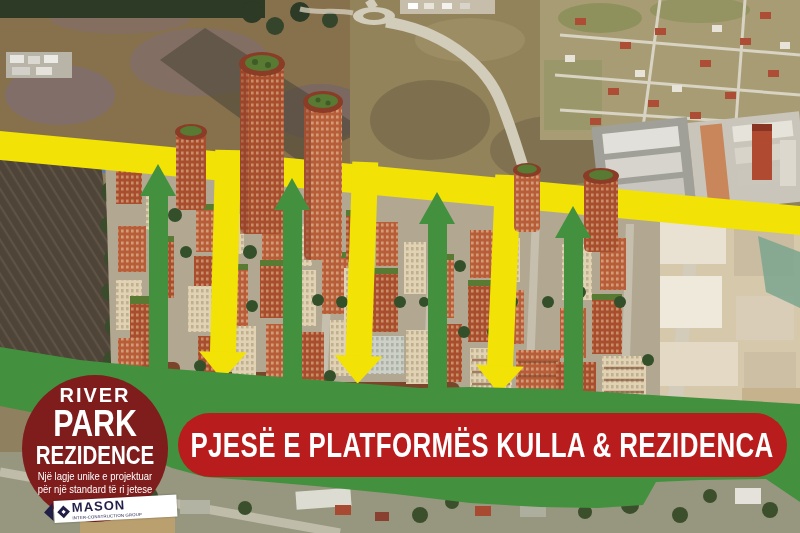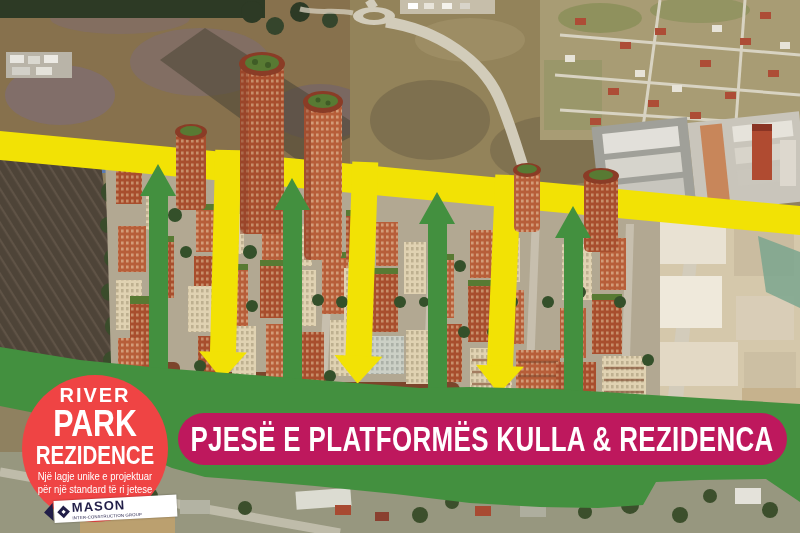--- a/index.html
+++ b/index.html
@@ -3,32 +3,32 @@
 <meta charset="utf-8">
 <style>
   html,body{margin:0;padding:0;background:#222;}
   .stage{
     position:relative;width:800px;height:533px;overflow:hidden;
     font-family:"Liberation Sans",sans-serif;background:#8f8160;
   }
   .stage svg{position:absolute;left:0;top:0;}
   
   .pill{
-    position:absolute;left:178px;top:413px;width:609px;height:52px;
-    background:#be185d;border-radius:32px;
+    position:absolute;left:178px;top:413px;width:609px;height:64px;
+    background:#b91c1c;border-radius:32px;
     display:flex;align-items:center;justify-content:center;z-index:6;
   }
   .pill span{
     color:#fff;font-weight:700;font-size:35px;letter-spacing:.5px;
     white-space:nowrap;transform:scaleX(.74);transform-origin:center;
   }
   
   .badge{
     position:absolute;left:22px;top:375px;width:146px;height:147px;
-    background:#ef4444;border-radius:50%;color:#fff;z-index:7;
+    background:#7f1d1d;border-radius:50%;color:#fff;z-index:7;
   }
   .badge span{position:absolute;left:0;width:100%;text-align:center;white-space:nowrap;}
   .b-river{top:9px;font-size:20px;font-weight:700;letter-spacing:2px;}
   .b-park{top:28px;font-size:37px;font-weight:700;transform:scaleX(.82);transform-origin:center;}
   .b-rez{top:66px;font-size:25px;font-weight:700;transform:scaleX(.82);transform-origin:center;}
   .b-t1{top:95px;font-size:10.5px;font-weight:400;transform:scaleX(.9);transform-origin:center;}
   .b-t2{top:108px;font-size:10.5px;font-weight:400;transform:scaleX(.9);transform-origin:center;}
   
   .mason{
     position:absolute;left:44px;top:498px;z-index:8;

